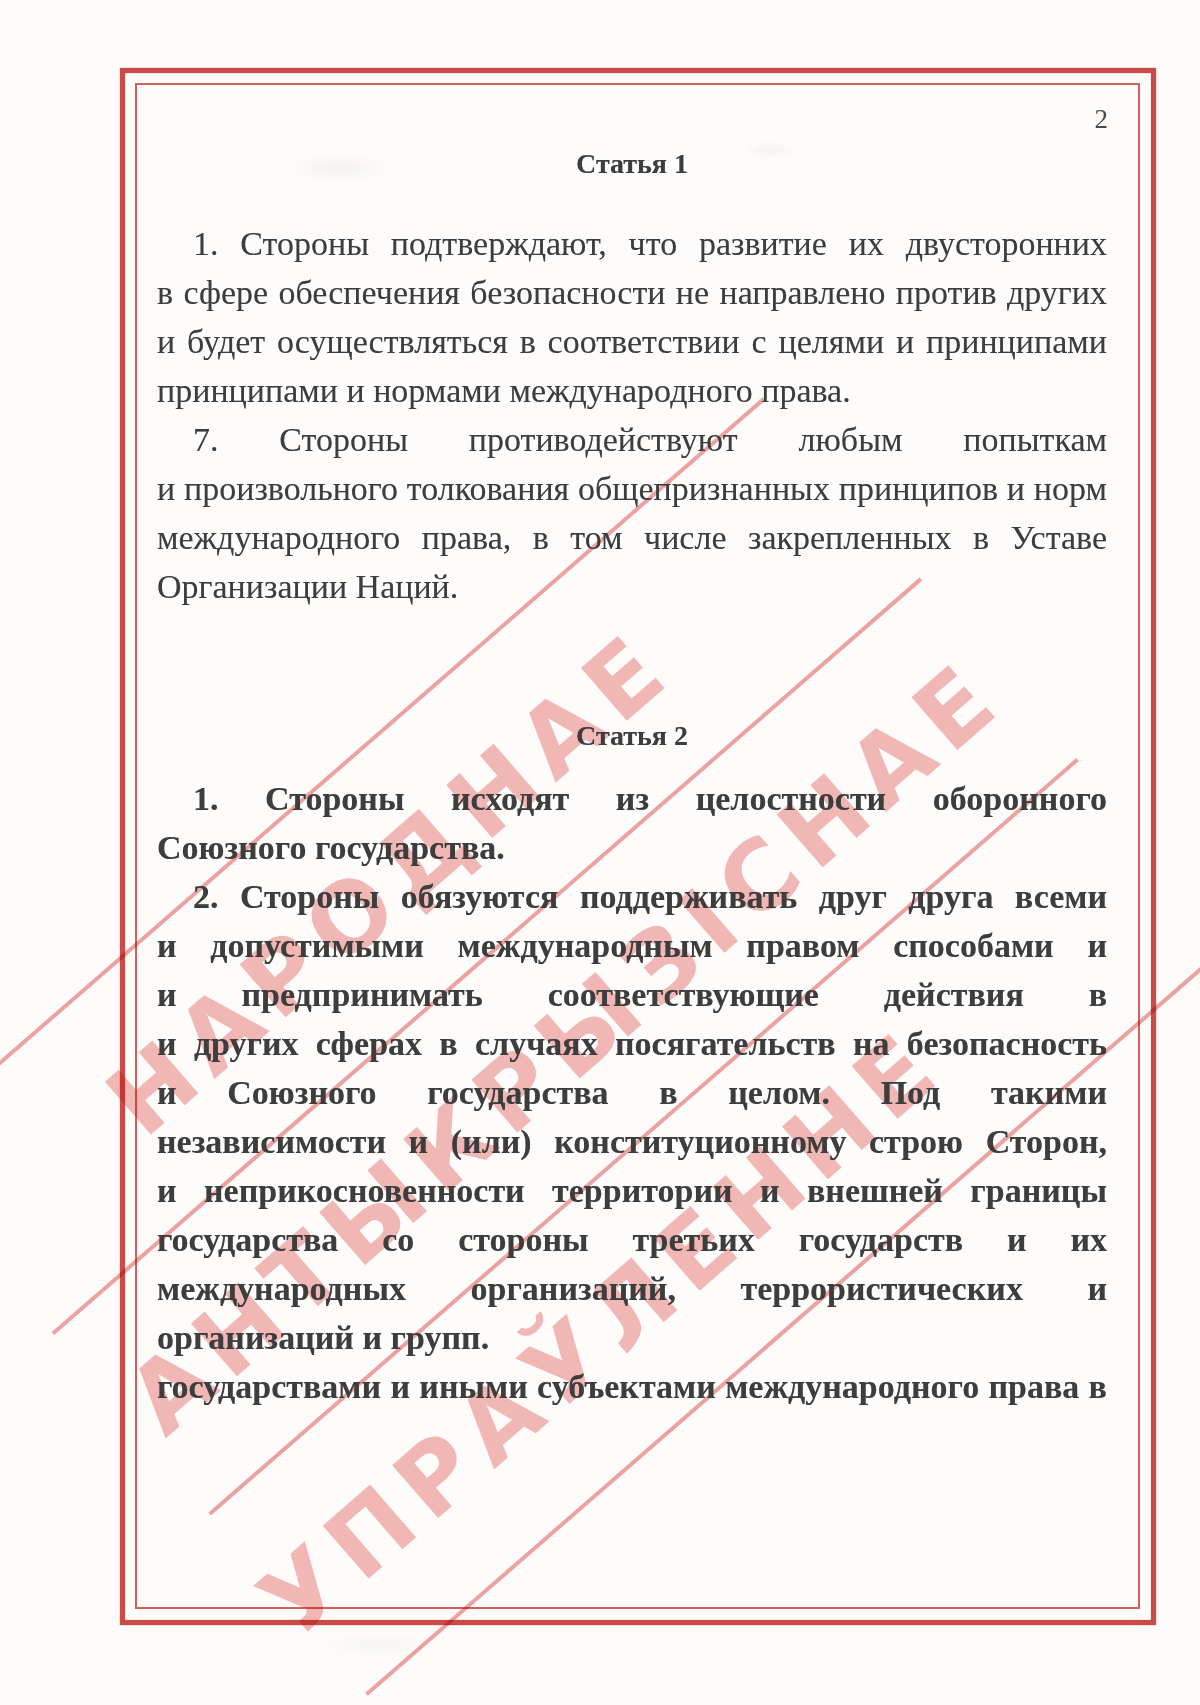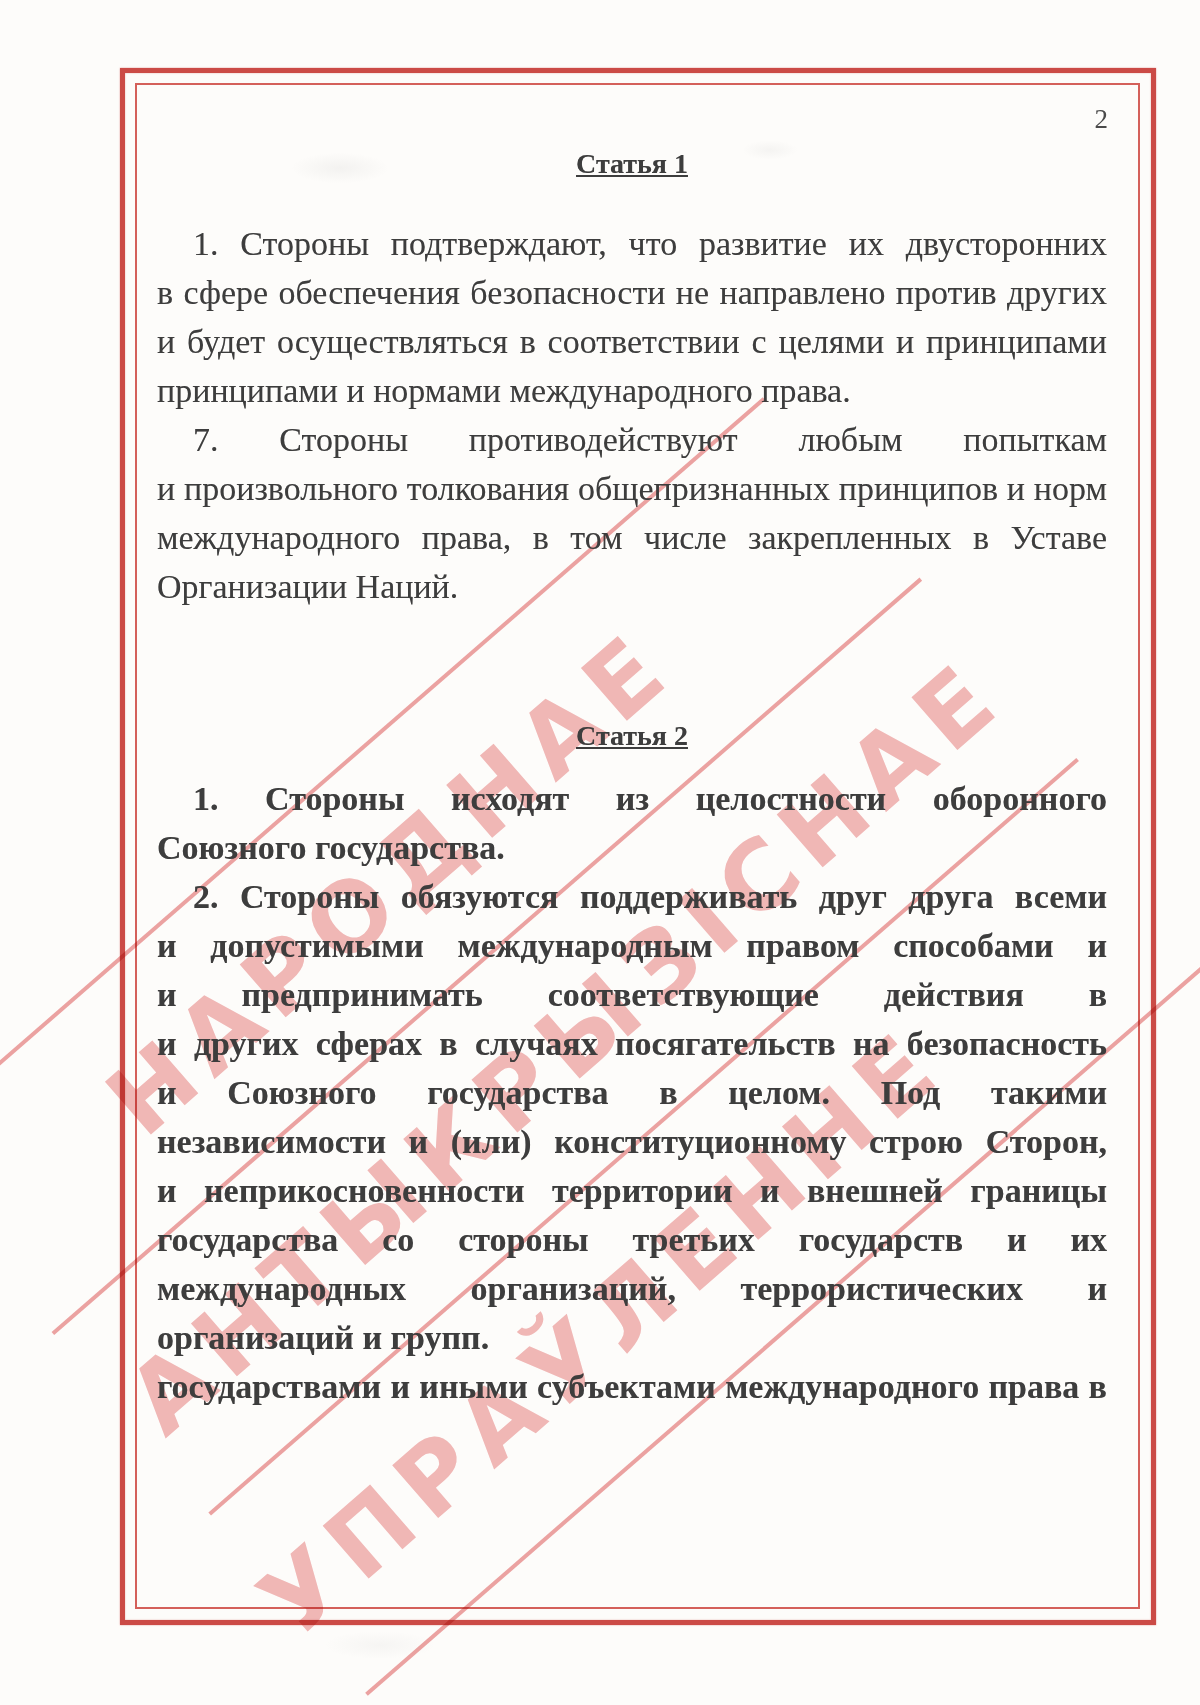--- a/index.html
+++ b/index.html
@@ -24,21 +24,20 @@
     border:2px solid var(--border-red-light);
   }
   .page-number{
     position:absolute;top:104px;right:92px;
     font-size:27px;line-height:30px;color:#4a4a4a;
   }
   .heading{
     position:absolute;left:157px;width:950px;height:49px;line-height:49px;
     text-align:center;font-weight:700;font-size:28px;
     text-shadow:0 0 0.6px rgba(0,0,0,0.3);
-    text-decoration:underline;
   }
   #heading-1{top:139px;}
   #heading-2{top:711px;}
   .body-block{
     position:absolute;left:157px;width:950px;
     font-size:34px;
   }
   #article-1-body{top:219px;}
   #article-2-body{top:774px;font-weight:bold;}
   .line{

